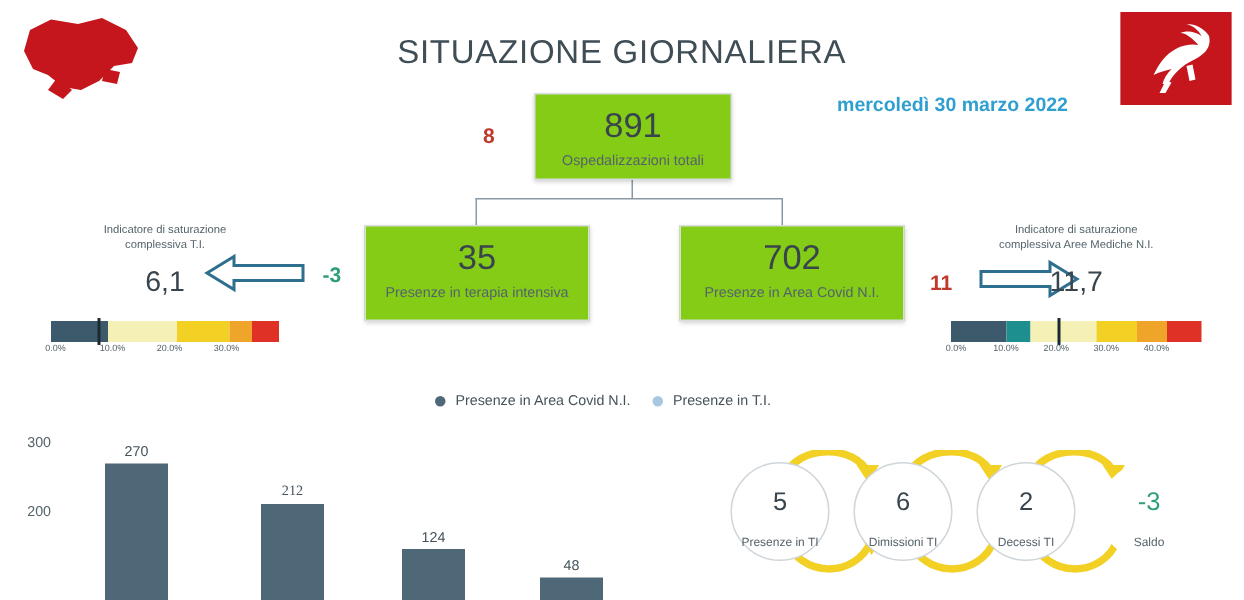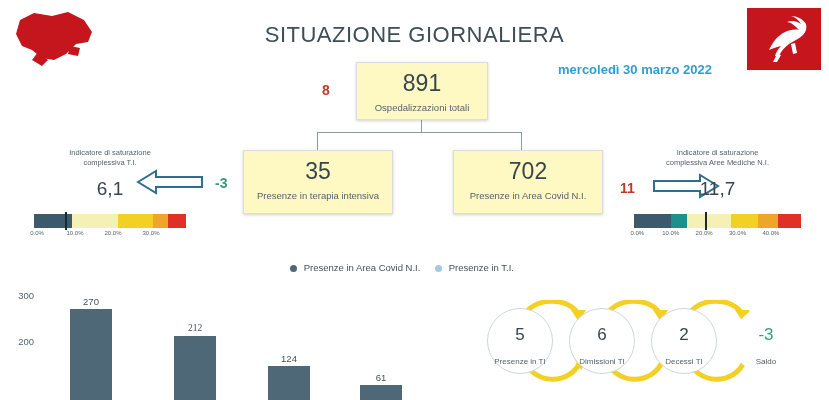--- a/index.html
+++ b/index.html
@@ -24,21 +24,21 @@
     position:absolute;left:0;top:22px;width:829px;text-align:center;
     font-size:22px;letter-spacing:.5px;color:#3f4d55;
   }
   .date{
     position:absolute;left:520px;top:62px;width:230px;text-align:center;
     font-size:13px;font-weight:bold;color:#2f9fd0;
   }
 
   
   .card{
-    position:absolute;background:#fef9c3;border:1px solid #d9dde0;
+    position:absolute;background:#84cc16;border:1px solid #d9dde0;
     box-shadow:0 1px 3px rgba(0,0,0,.18);
     text-align:center;
   }
   .card .big{font-size:23px;color:#39454d;line-height:1;margin-top:9px;}
   .card .lbl{font-size:9.5px;color:#55636b;margin-top:7px;padding:0 4px 6px;}
 
   #card-tot{left:356px;top:62px;width:130px;height:56px;}
   #card-ti{left:243px;top:150px;width:148px;height:62px;}
   #card-covid{left:453px;top:150px;width:148px;height:62px;}
 
@@ -208,21 +208,21 @@
 
     <div class="bar-val" style="left:62px;top:10px;width:46px;">270</div>
     <div class="bar-col" style="left:64px;top:23px;height:91px;width:42px;background:#4e6878;"></div>
 
     <div class="bar-val" style="left:166px;top:37px;width:46px;font-family:Liberation Serif, serif;">212</div>
     <div class="bar-col" style="left:168px;top:50px;height:64px;width:42px;background:#4e6878;"></div>
 
     <div class="bar-val" style="left:260px;top:67px;width:46px;">124</div>
     <div class="bar-col" style="left:262px;top:80px;height:34px;width:42px;background:#4e6878;"></div>
 
-    <div class="bar-val" style="left:352px;top:86px;width:46px;">61</div>
+    <div class="bar-val" style="left:352px;top:86px;width:46px;">48</div>
     <div class="bar-col" style="left:354px;top:99px;height:15px;width:42px;background:#4e6878;"></div>
   </div>
 
   <div class="flow">
     <svg width="340" height="100" viewBox="0 0 340 100" style="position:absolute;left:0;top:0;">
       <path d="M36 18 C44 -4 84 -4 92 16" fill="none" stroke="#f2d024" stroke-width="5" stroke-linecap="round"></path>
       <polygon points="92,22 84,10 99,10" fill="#f2d024"></polygon>
       <path d="M36 58 C46 86 84 86 94 60" fill="none" stroke="#f2d024" stroke-width="5" stroke-linecap="round"></path>
       <polygon points="94,62 86,74 101,74" fill="#f2d024" transform="rotate(180 94 66)"></polygon>
 

